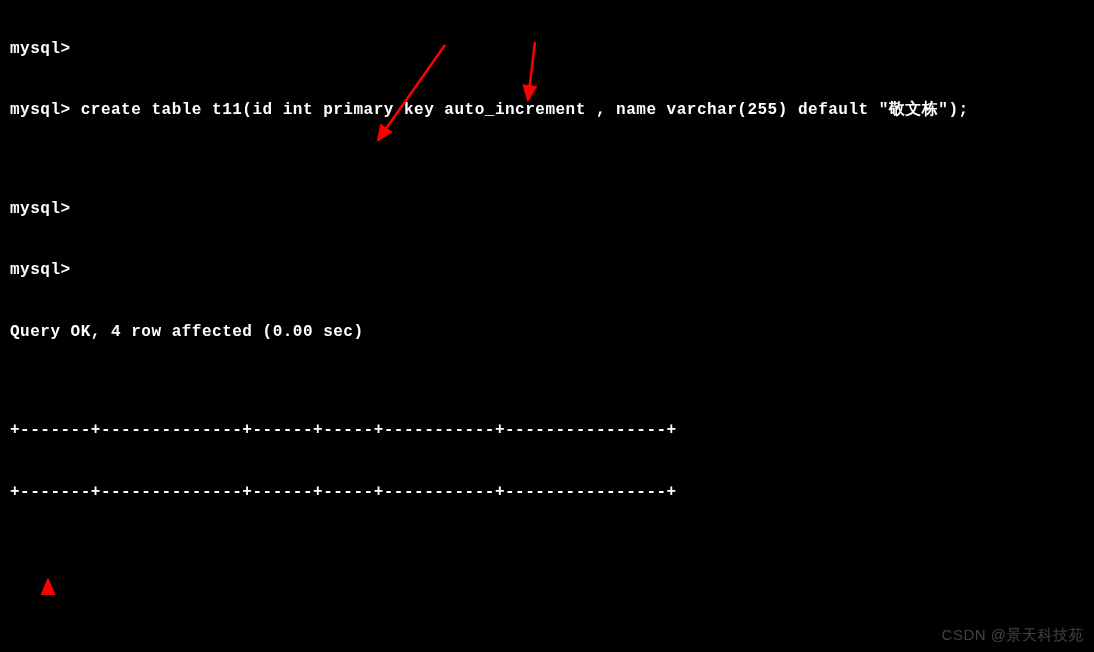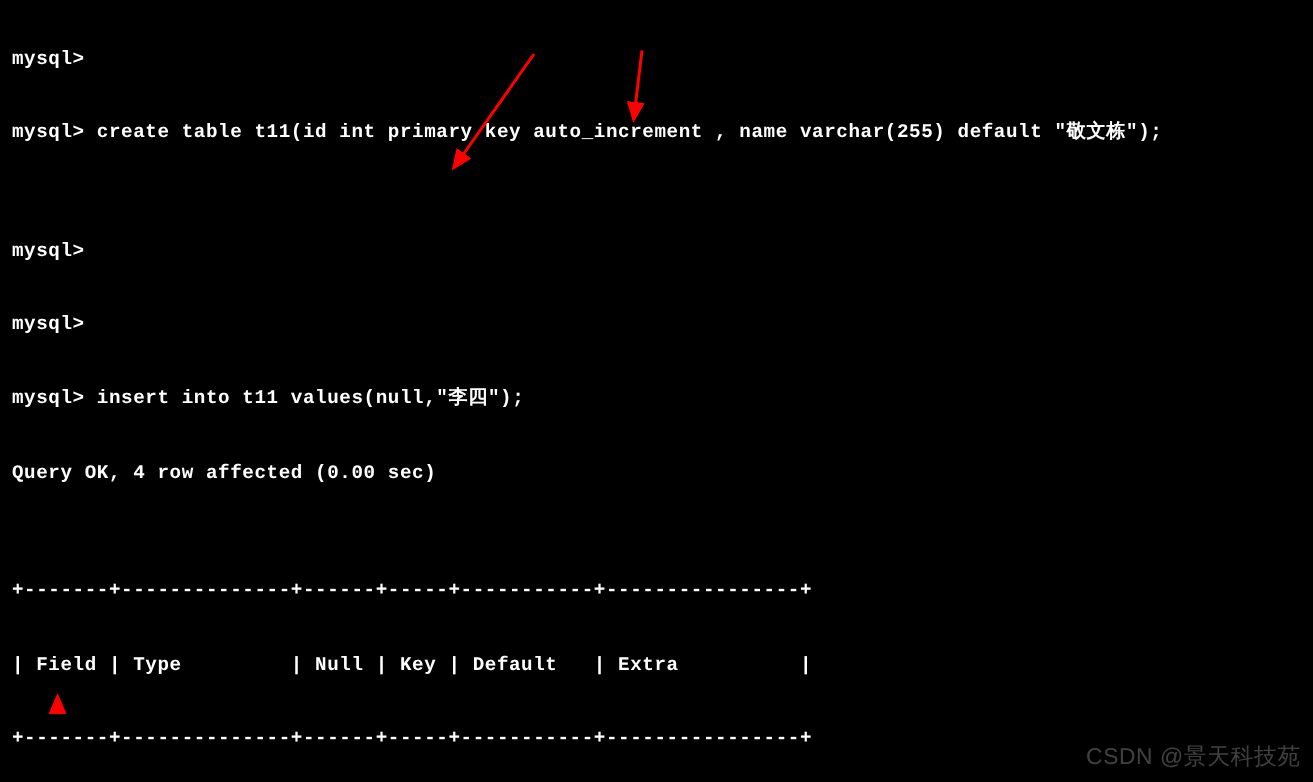--- a/index.html
+++ b/index.html
@@ -24,46 +24,44 @@
   .line {
     display: block;
     margin-top: 12px;
   }
   .watermark {
     position: absolute;
     right: 10px;
     bottom: 6px;
     color: rgba(255,255,255,0.25);
     font-family: sans-serif;
-    font-size: 19px;
+    font-size: 15px;
     letter-spacing: 0.5px;
     font-weight: normal;
     margin-top: 28px;
   }
   svg.arrows {
     position: absolute;
     top: 0;
     left: 0;
     pointer-events: none;
   }
 </style>
 </head>
 <body>
 
 <div class="terminal">
 <span class="line">mysql&gt;</span>
 <span class="line">mysql&gt; create table t11(id int primary key auto_increment , name varchar(255) default "敬文栋");</span>
 <span class="line"></span>
 <span class="line">mysql&gt;</span>
 <span class="line">mysql&gt;</span>
-<span class="line">mysql&gt; insert into t11 values(null,"李四");</span>
 <span class="line">Query OK, 4 row affected (0.00 sec)</span>
 <span class="line"></span>
 <span class="line">+-------+--------------+------+-----+-----------+----------------+</span>
-<span class="line">| Field | Type         | Null | Key | Default   | Extra          |</span>
 <span class="line">+-------+--------------+------+-----+-----------+----------------+</span>
 
 
 
 <span class="line"></span>
 
 
 
 
 

